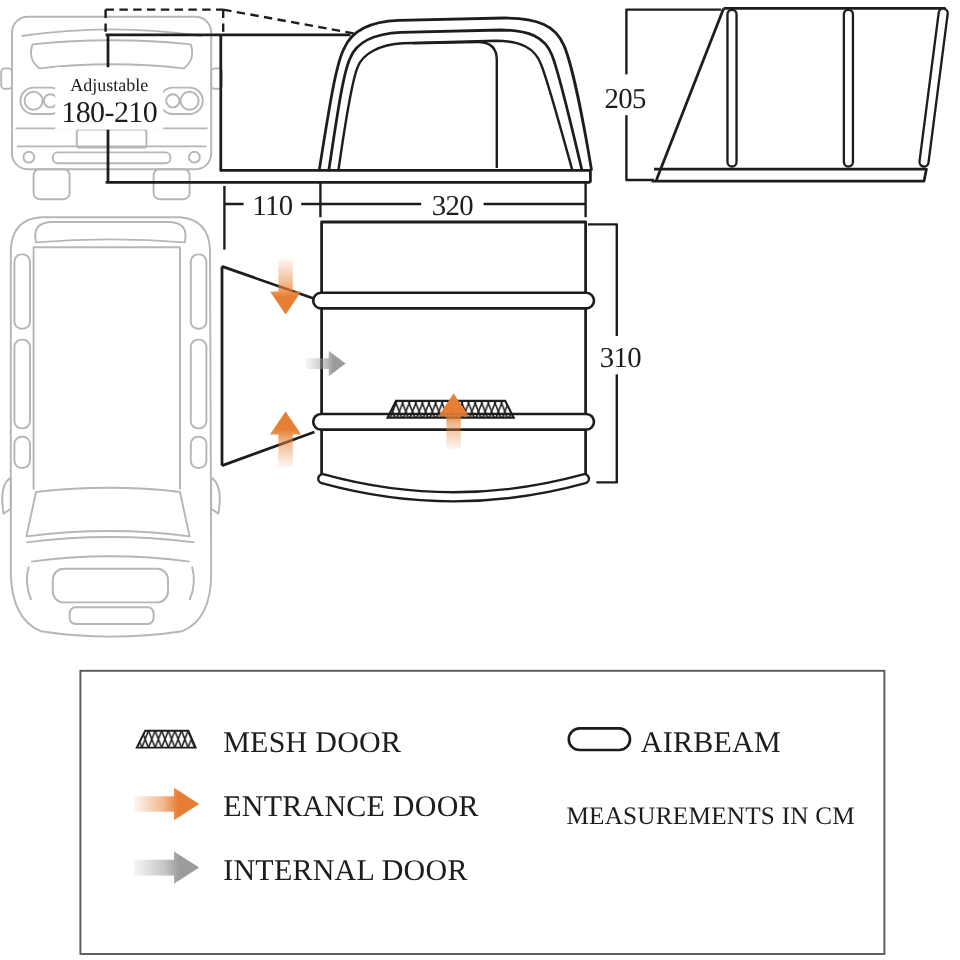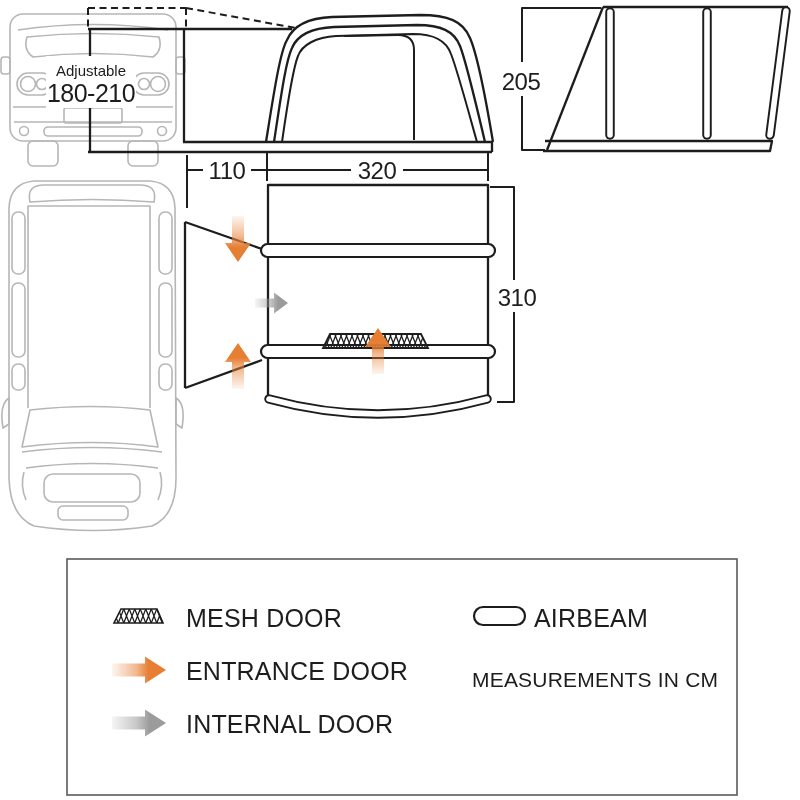--- a/index.html
+++ b/index.html
@@ -1,17 +1,17 @@
 <!DOCTYPE html>
 <html style="--line: #1d1d1d; --van-line: #b6b6b6; --orange: #e67e33; --gray-arrow: #9b9b9b; --legend-border: #5a5a5a; --background: #ffffff;"><head>
 <meta charset="utf-8">
 <style>
   html,body{margin:0;padding:0;background:#fff;}
   .canvas{position:relative;width:796px;height:800px;background:var(--background,#ffffff);
-          font-family:Liberation Sans, sans-serif;overflow:hidden;}
+          font-family:Liberation Serif, serif;overflow:hidden;}
   svg{display:block;}
   .ln{fill:none;stroke:var(--line,#1d1d1d);stroke-width:2.3;stroke-linejoin:round;}
   .ln2{fill:none;stroke:var(--line,#1d1d1d);stroke-width:2;stroke-linejoin:round;}
   .dash{stroke-dasharray:7 4.5;}
   .van{fill:none;stroke:var(--van-line,#b6b6b6);stroke-width:1.6;stroke-linejoin:round;}
   .wht{fill:#ffffff;stroke:none;}
   .cap{fill:#ffffff;stroke:var(--line,#1d1d1d);stroke-width:2.2;}
   .tube{fill:none;stroke:var(--line,#1d1d1d);stroke-width:9.5;stroke-linecap:round;}
   .tubein{fill:none;stroke:#ffffff;stroke-width:5.6;stroke-linecap:round;}
   text{fill:var(--line,#1d1d1d);}

